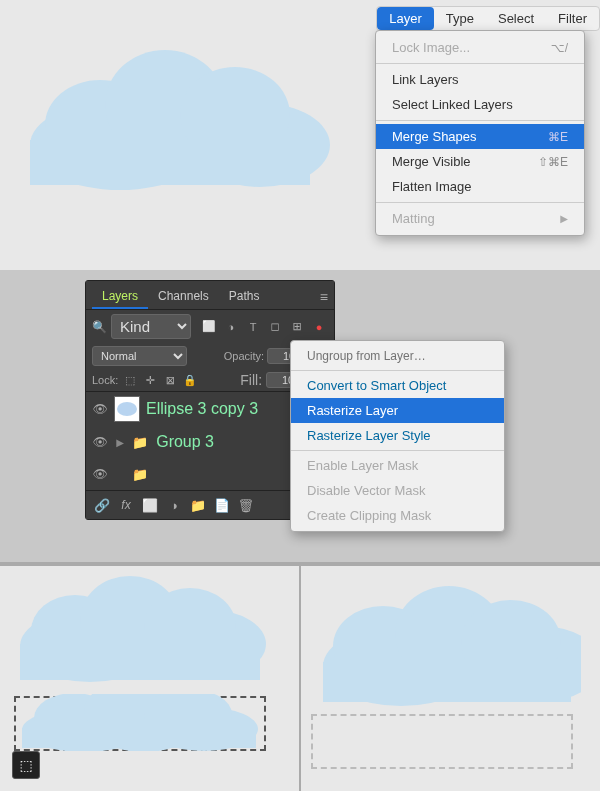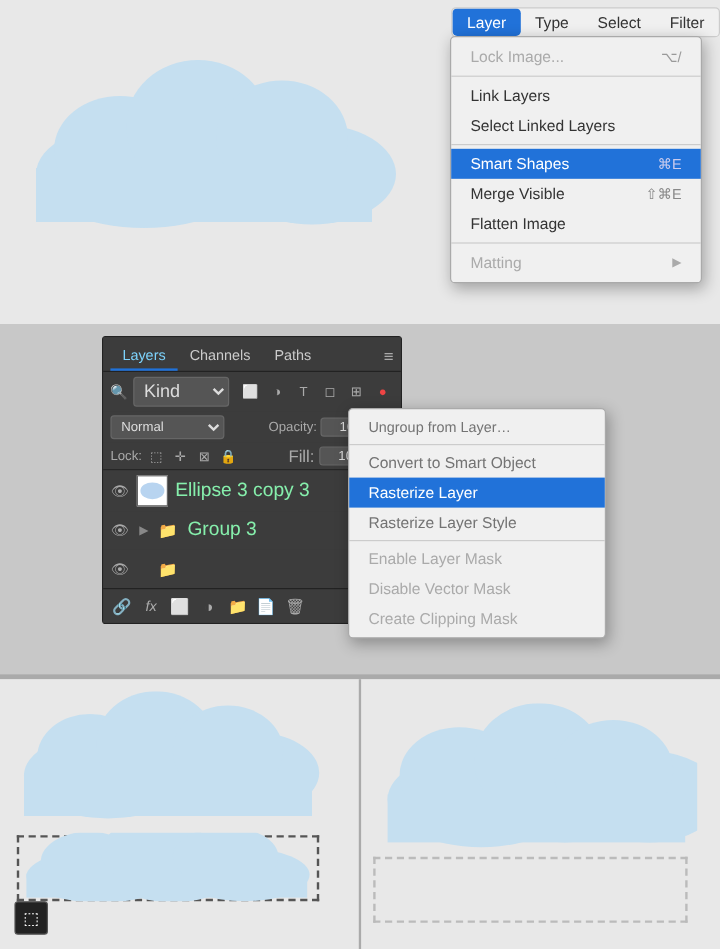--- a/index.html
+++ b/index.html
@@ -106,21 +106,21 @@
 
     .layers-tab {
       padding: 4px 10px;
       font-size: 12px;
       color: #ccc;
       border-bottom: 2px solid transparent;
       cursor: pointer;
     }
 
     .layers-tab.active {
-      color: #7dd3fc;
+      color: #bef264;
       border-bottom: 2px solid #2172d9;
     }
 
     .layers-menu-icon {
       color: #aaa;
       font-size: 14px;
       cursor: pointer;
     }
 
     .layers-search-row {
@@ -320,21 +320,21 @@
       border: 1px solid #aaa;
       border-radius: 4px;
       box-shadow: 2px 4px 12px rgba(0,0,0,0.3);
       z-index: 200;
       padding: 3px 0;
     }
 
     .context-item {
       padding: 5px 16px;
       font-size: 13px;
-      color: #737373;
+      color: #0369a1;
       cursor: pointer;
     }
 
     .context-item.disabled {
       color: #aaa;
     }
 
     .context-item.highlighted {
       background: #2172d9;
       color: white;
@@ -445,21 +445,21 @@
   </div>
   <div class="dropdown-divider"></div>
   <div class="dropdown-item">
     <span>Link Layers</span>
   </div>
   <div class="dropdown-item">
     <span>Select Linked Layers</span>
   </div>
   <div class="dropdown-divider"></div>
   <div class="dropdown-item highlighted">
-    <span>Smart Shapes</span>
+    <span>Merge Shapes</span>
     <span class="shortcut">⌘E</span>
   </div>
   <div class="dropdown-item">
     <span>Merge Visible</span>
     <span class="shortcut" style="color:#888;">⇧⌘E</span>
   </div>
   <div class="dropdown-item">
     <span>Flatten Image</span>
   </div>
   <div class="dropdown-divider"></div>

